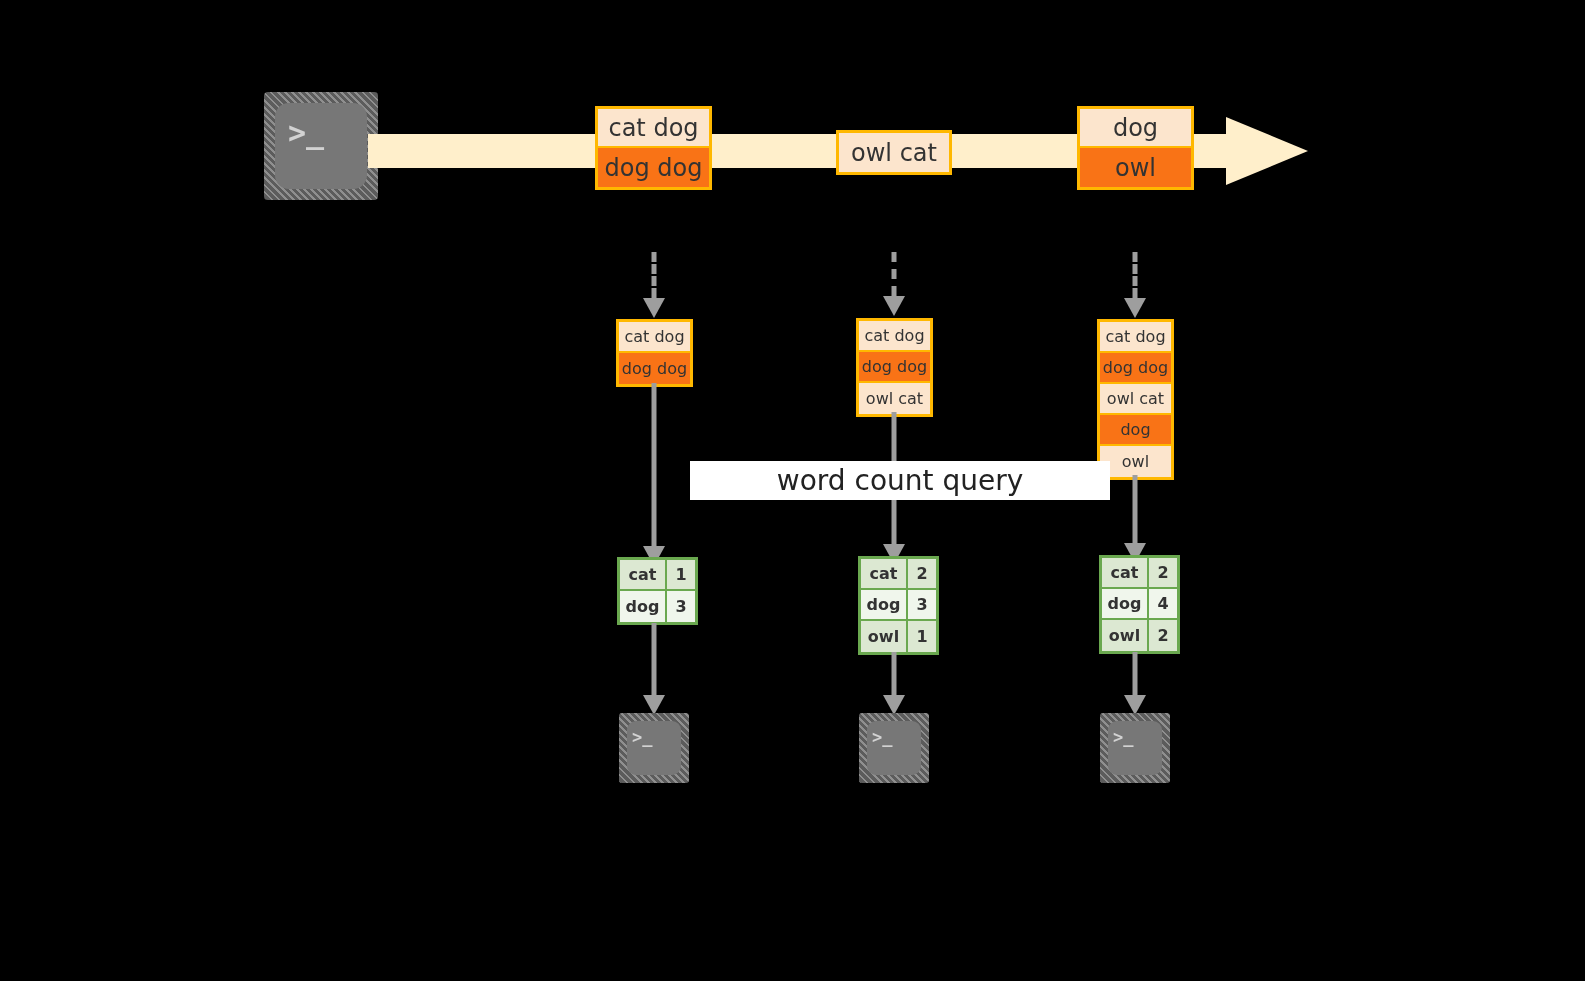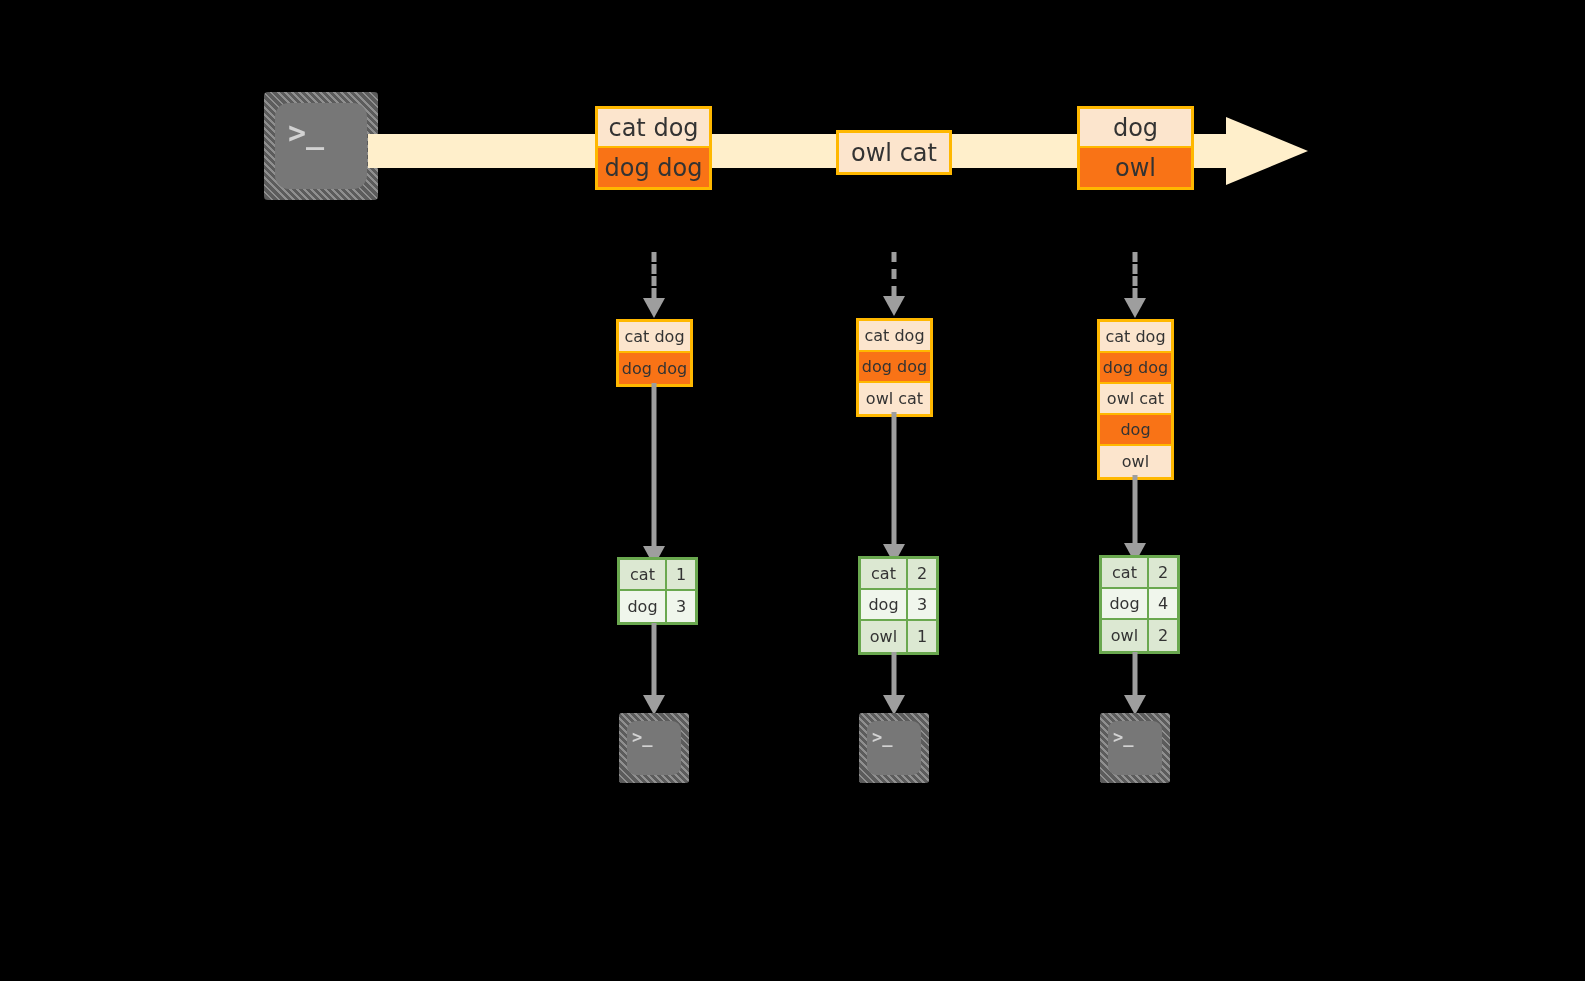--- a/index.html
+++ b/index.html
@@ -107,20 +107,21 @@
   }
   .gtable .grow:last-child { border-bottom: none; }
   .gtable .gc-word,
   .gtable .gc-num {
     display: flex;
     align-items: center;
     justify-content: center;
     font-size: 16px;
     color: #333333;
     white-space: nowrap;
+    font-weight: bold;
   }
   .gtable .gc-word { width: 47px; border-right: 2px solid #6AA84F; }
   .gtable .gc-num  { width: 28px; }
   .gtable .grow.shade .gc-word,
   .gtable .grow.shade .gc-num { background: #DCE8D2; }
   .gtable .grow.plain .gc-word,
   .gtable .grow.plain .gc-num { background: #F0F6EC; }
 
   
   .conn {
@@ -232,20 +233,23 @@
   </div>
   <div class="conn" style="left:894px; top:412px;">
     <div class="line" style="height:132px;"></div>
     <div class="tip" style="top:132px;"></div>
   </div>
   <div class="conn" style="left:1135px; top:475px;">
     <div class="line" style="height:68px;"></div>
     <div class="tip" style="top:68px;"></div>
   </div>
 
+  <div class="label-band">
+    <span>word count query</span>
+  </div>
 
   <div class="gtable" style="left:617px; top:557px;">
     <div class="grow shade">
       <div class="gc-word">cat</div>
       <div class="gc-num">1</div>
     </div>
     <div class="grow plain">
       <div class="gc-word">dog</div>
       <div class="gc-num">3</div>
     </div>

